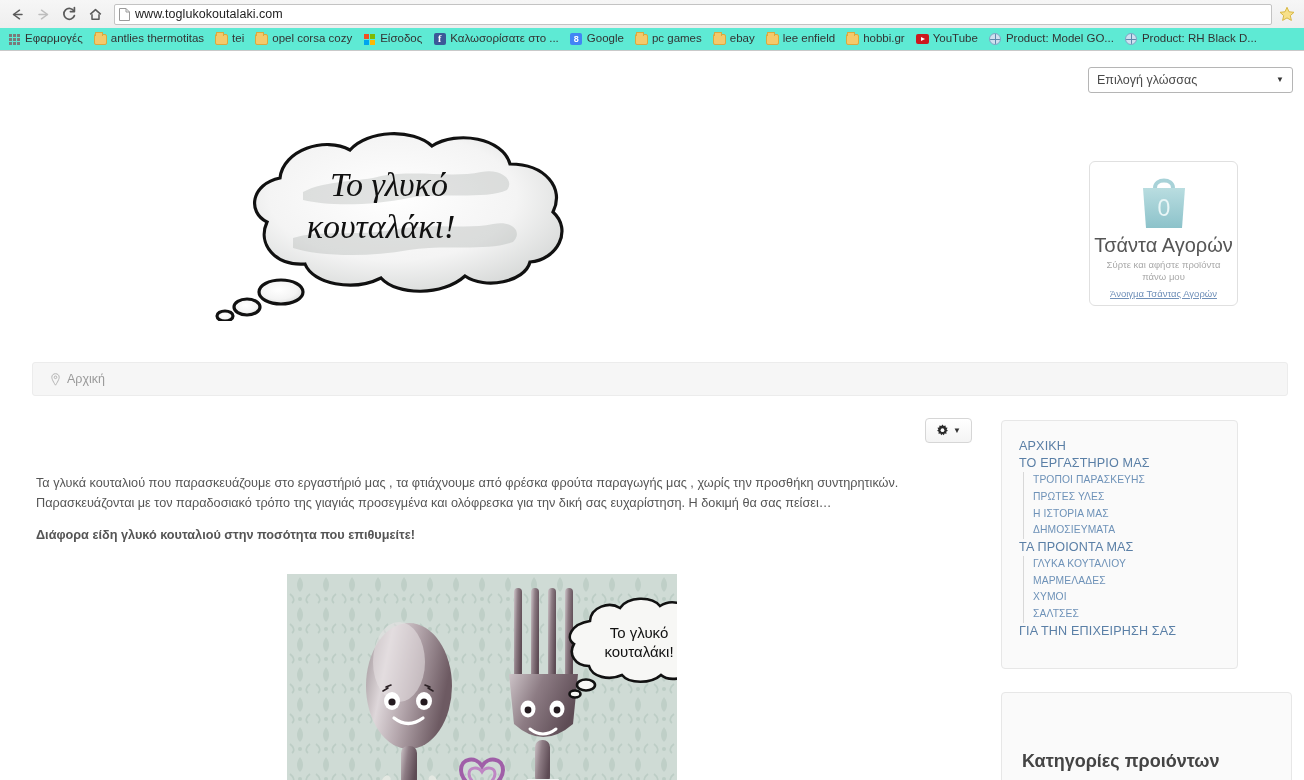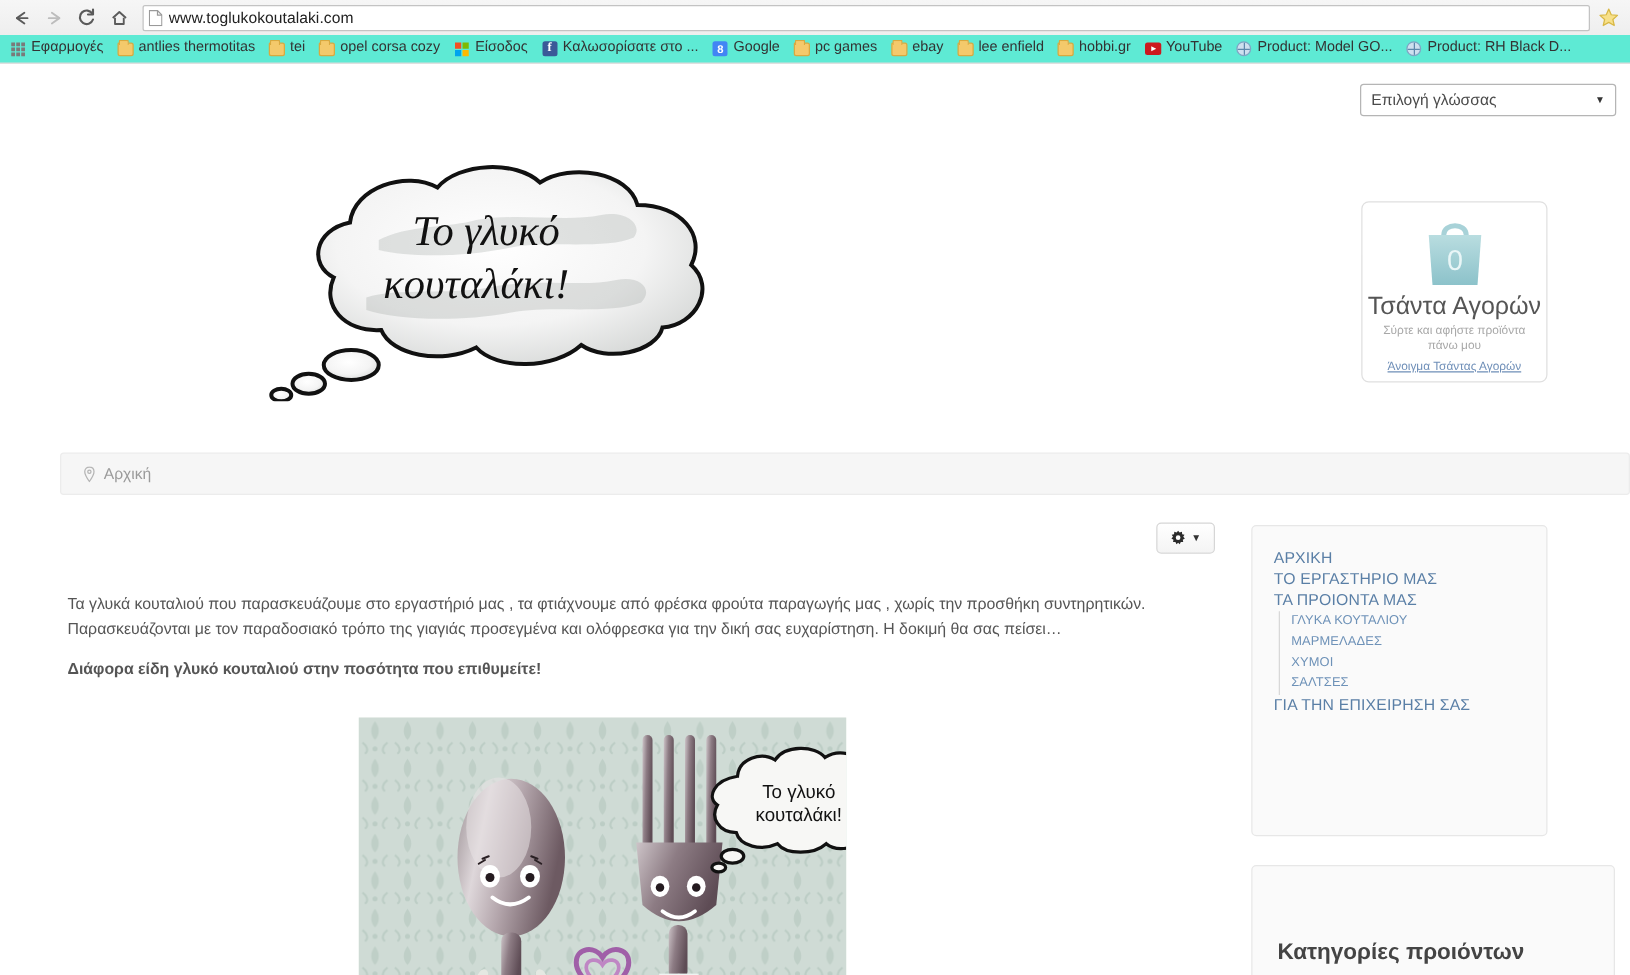--- a/index.html
+++ b/index.html
@@ -248,21 +248,21 @@
     color: #6f8fb8;
     text-decoration: underline;
     display: inline-block;
     margin-top: 2px;
     cursor: pointer;
   }
 
   
   #breadcrumb {
     position: absolute;
-    top: 311px; left: 48px;
+    top: 311px; left: 32px;
     width: 1256px; height: 34px;
     background: #f6f6f6;
     border: 1px solid #ececec;
     border-radius: 3px;
     display: flex;
     align-items: center;
     padding-left: 18px;
     text-align: right;
   }
   #pin-icon { margin-right: 7px; display: flex; align-items: center; }
@@ -280,21 +280,21 @@
     align-items: center;
     justify-content: center;
     gap: 4px;
     cursor: pointer;
   }
   #gear-btn .caret { font-size: 8px; color: #333; line-height: 1; }
 
   
   #article {
     position: absolute;
-    top: 422px; left: 54px;
+    top: 422px; left: 36px;
     width: 950px;
   }
   #article p {
     font-size: 12.7px;
     color: #555555;
     line-height: 1.58;
   }
   #article-lead { margin-bottom: 12px; }
   #article-highlight {
     font-weight: bold;
@@ -700,20 +700,26 @@
         </g>
         <text x="352" y="64" text-anchor="middle" font-family="Liberation Sans, sans-serif" font-size="15" fill="#111111">Το γλυκό</text>
         <text x="352" y="83" text-anchor="middle" font-family="Liberation Sans, sans-serif" font-size="15" fill="#111111">κουταλάκι!</text>
       </g>
     </svg>
   </div>
 
   <div id="nav-panel">
     <a class="nav-top">ΑΡΧΙΚΗ</a>
     <a class="nav-top">ΤΟ ΕΡΓΑΣΤΗΡΙΟ ΜΑΣ</a>
+    <div class="nav-sub-wrap">
+      <a class="nav-sub">ΤΡΟΠΟΙ ΠΑΡΑΣΚΕΥΗΣ</a>
+      <a class="nav-sub">ΠΡΩΤΕΣ ΥΛΕΣ</a>
+      <a class="nav-sub">Η ΙΣΤΟΡΙΑ ΜΑΣ</a>
+      <a class="nav-sub">ΔΗΜΟΣΙΕΥΜΑΤΑ</a>
+    </div>
     <a class="nav-top">ΤΑ ΠΡΟΙΟΝΤΑ ΜΑΣ</a>
     <div class="nav-sub-wrap">
       <a class="nav-sub">ΓΛΥΚΑ ΚΟΥΤΑΛΙΟΥ</a>
       <a class="nav-sub">ΜΑΡΜΕΛΑΔΕΣ</a>
       <a class="nav-sub">ΧΥΜΟΙ</a>
       <a class="nav-sub">ΣΑΛΤΣΕΣ</a>
     </div>
     <a class="nav-top">ΓΙΑ ΤΗΝ ΕΠΙΧΕΙΡΗΣΗ ΣΑΣ</a>
   </div>
 

